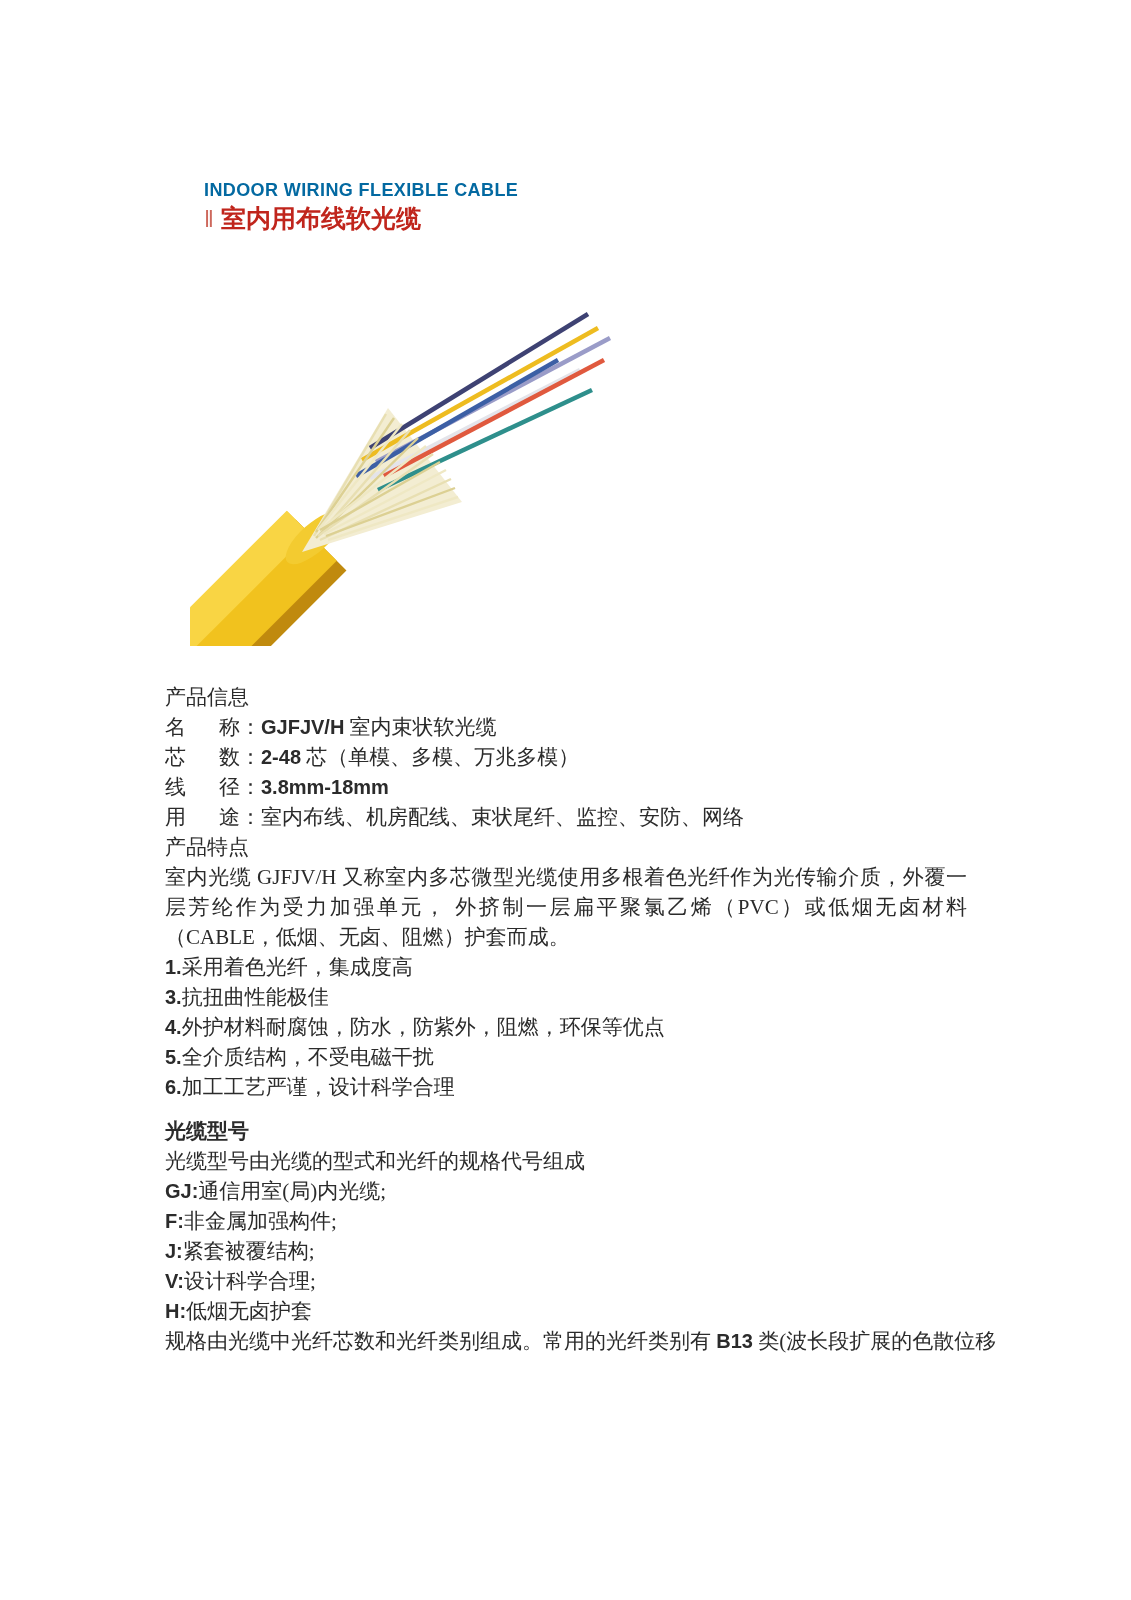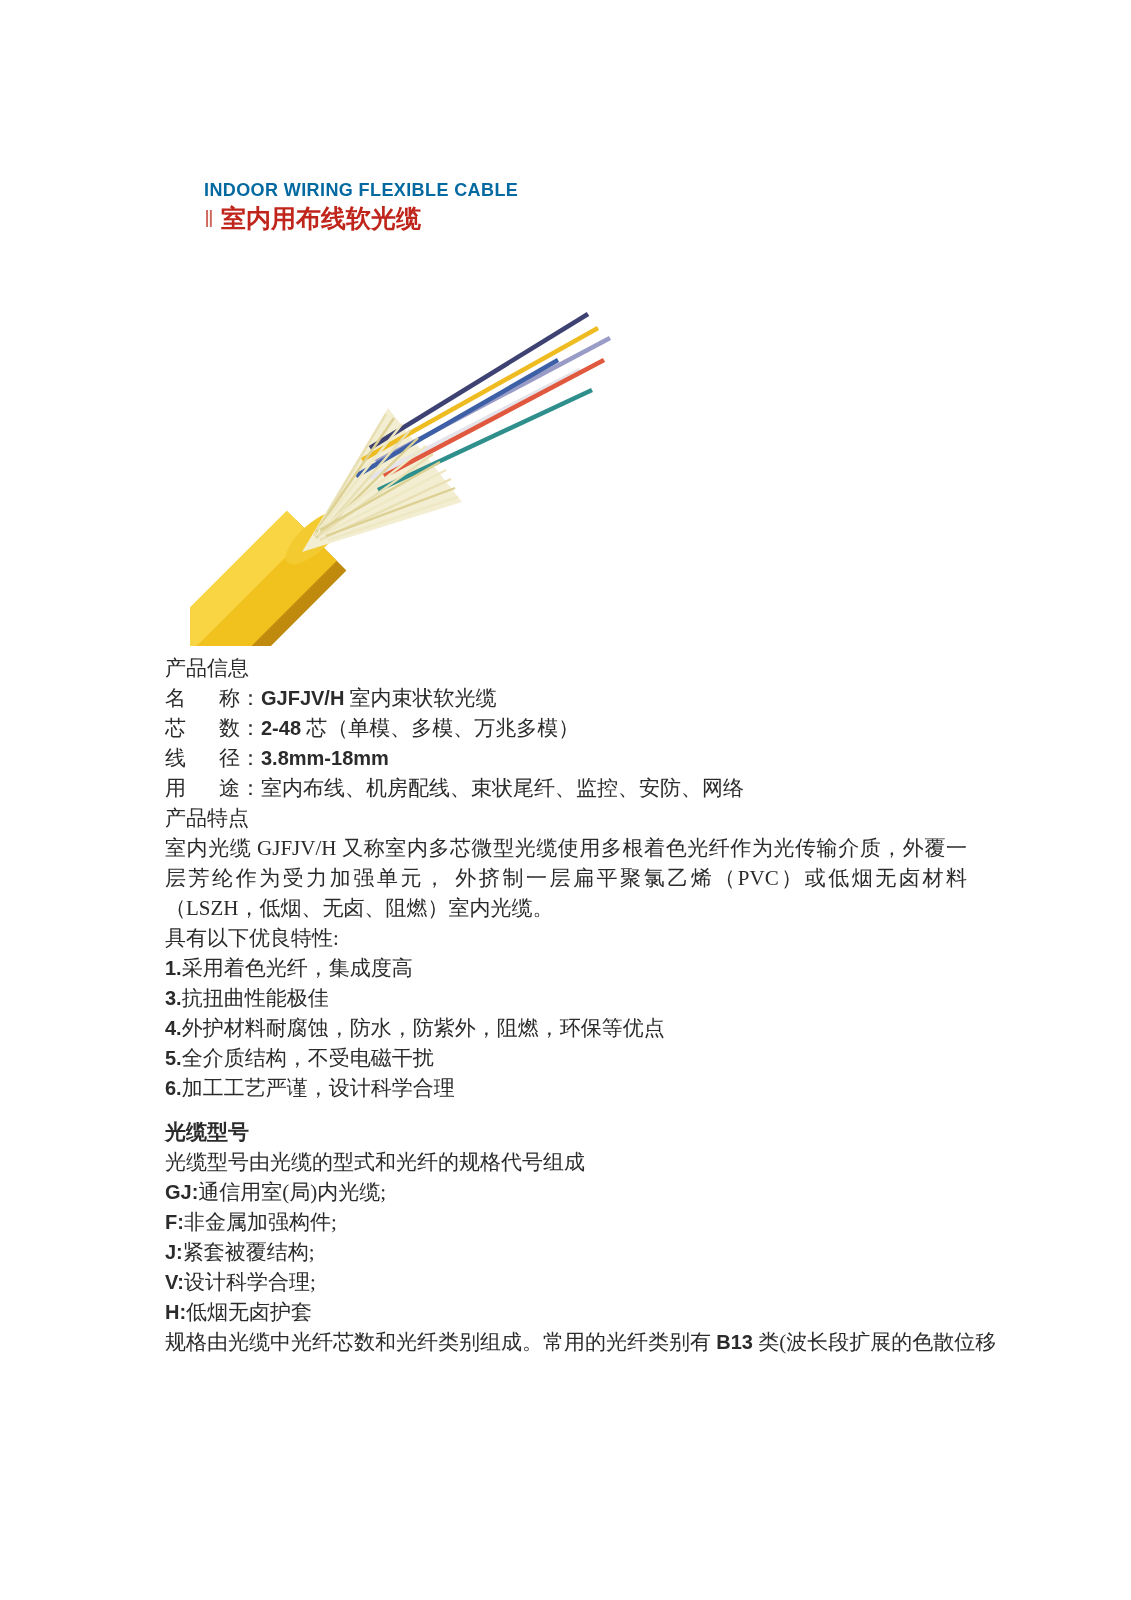--- a/index.html
+++ b/index.html
@@ -23,21 +23,21 @@
     margin-top:1px;
     font-family:"Liberation Sans","DejaVu Sans",sans-serif;
     font-weight:bold;font-size:25px;color:#c0251c;
     display:flex;align-items:center;
   }
   .title-marker{font-weight:normal;color:#cd685c;margin-right:7px;font-size:24px;}
   
   .photo{position:absolute;left:190px;top:298px;width:436px;height:348px;}
   
   .doc{
-    position:absolute;left:165px;top:653px;width:802px;
+    position:absolute;left:165px;top:682px;width:802px;
     font-size:21px;line-height:30px;
   }
   .doc p{margin:0;padding:0;}
   .just{text-align:justify;}
   .lat{
     font-family:"Liberation Sans","DejaVu Sans",sans-serif;
     font-weight:bold;font-size:20px;
   }
   .info-label{display:inline-flex;width:96px;justify-content:space-between;}
   .info-row .val{}
@@ -114,22 +114,21 @@
         </span><span class="val"><span class="lat">3.8mm-18mm</span><span></span></span>
     </p>
     <p class="info-row">
       <span class="info-label">
           <span>用</span>
           <span>途：</span>
         </span><span class="val"><span class="lat"></span><span>室内布线、机房配线、束状尾纤、监控、安防、网络</span></span>
     </p>
 
     <p>产品特点</p>
-    <p class="just">室内光缆 GJFJV/H 又称室内多芯微型光缆使用多根着色光纤作为光传输介质，外覆一层芳纶作为受力加强单元， 外挤制一层扁平聚氯乙烯（PVC）或低烟无卤材料（LSZH，低烟、无卤、阻燃）室内光缆。</p>
-    <p>具有以下优良特性:</p>
+    <p class="just">室内光缆 GJFJV/H 又称室内多芯微型光缆使用多根着色光纤作为光传输介质，外覆一层芳纶作为受力加强单元， 外挤制一层扁平聚氯乙烯（PVC）或低烟无卤材料（CABLE，低烟、无卤、阻燃）护套而成。</p>
 
     <p class="just"><span class="lat">1.</span><span>采用着色光纤，集成度高</span></p>
     <p class="just"><span class="lat">3.</span><span>抗扭曲性能极佳</span></p>
     <p class="just"><span class="lat">4.</span><span>外护材料耐腐蚀，防水，防紫外，阻燃，环保等优点</span></p>
     <p class="just"><span class="lat">5.</span><span>全介质结构，不受电磁干扰</span></p>
     <p class="just"><span class="lat">6.</span><span>加工工艺严谨，设计科学合理</span></p>
 
     <div class="model-section">
       <p class="mc-head">光缆型号</p>
       <p>光缆型号由光缆的型式和光纤的规格代号组成</p>

